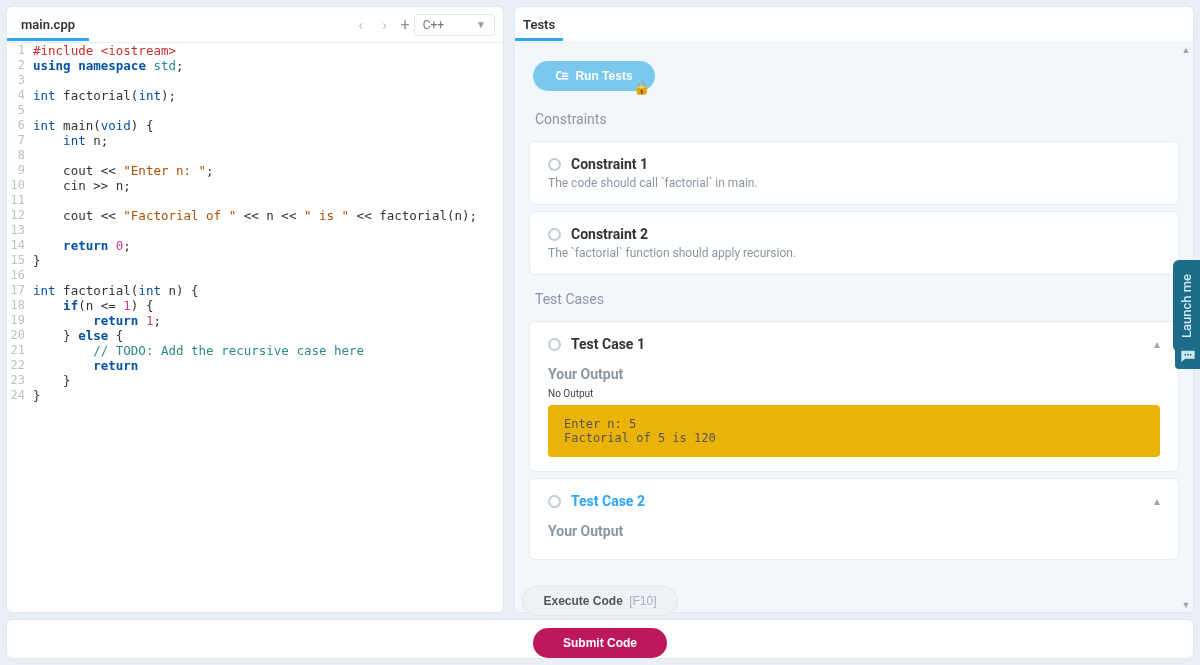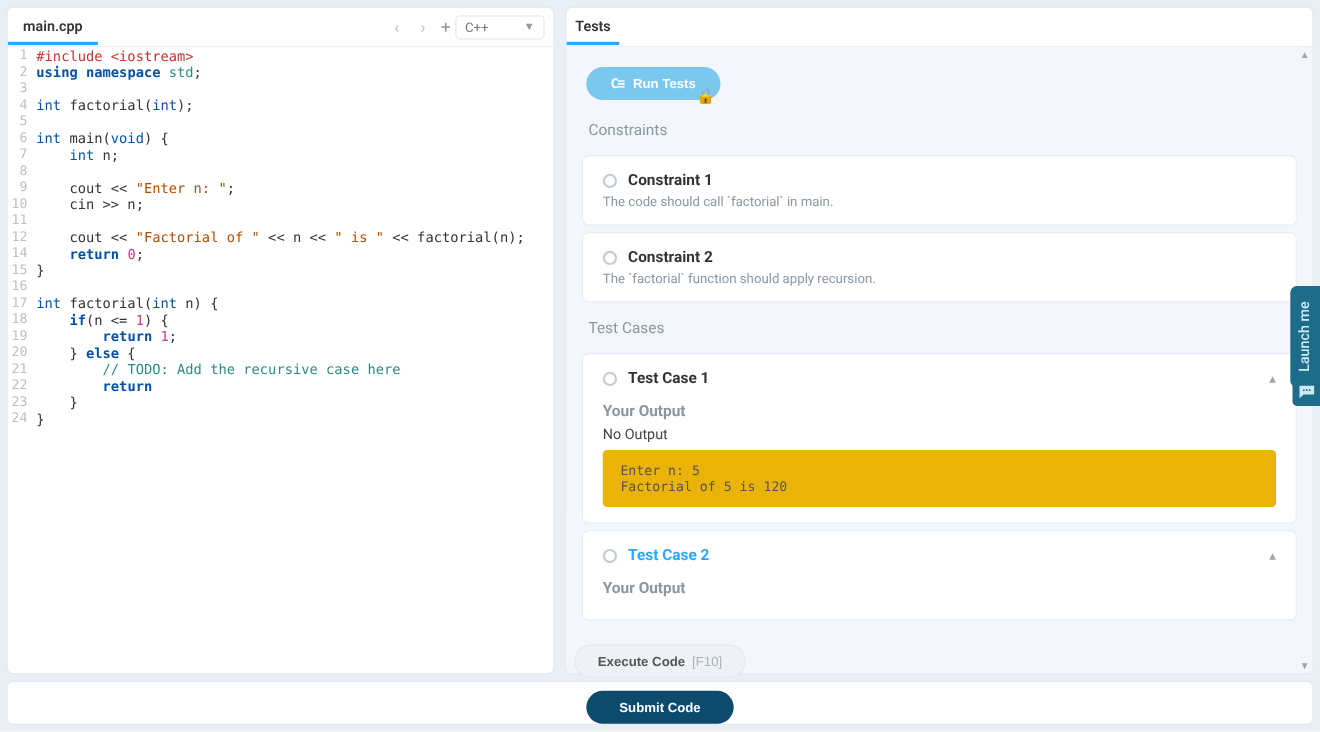--- a/index.html
+++ b/index.html
@@ -144,21 +144,21 @@
 .card-title { font-size: 14px; font-weight: 700; color: #333; }
 .card-title.link { color: #2aa7ff; }
 .status-circle {
   width: 13px; height: 13px;
   border: 2px solid #c2ccd4;
   border-radius: 50%;
 }
 .card-desc { font-size: 12px; color: #8a97a3; }
 .card .subhead { font-size: 14px; font-weight: 700; color: #8a97a3; margin-top: 12px; margin-bottom: 6px; }
 .card .subhead.first { margin-top: 14px; }
-.no-output { font-size: 13px; color: #444; margin-top: 0; }
+.no-output { font-size: 10px; color: #444; margin-top: 0; }
 .expected-box {
   background: #eab308;
   border-radius: 4px;
   padding: 12px 16px;
   margin-top: 6px;
   font-family: "Consolas","Menlo",monospace;
   font-size: 12px;
   color: #555;
   white-space: pre;
 }
@@ -186,21 +186,21 @@
   border: 1px solid #e1e8ee;
   border-radius: 18px;
   padding: 7px 20px;
   font-size: 12px;
   font-weight: 600;
   color: #555;
   cursor: pointer;
 }
 .exec-btn .hint { color: #a7b2bc; font-weight: 400; margin-left: 3px; }
 .submit-btn {
-  background: #0c4a6e;
+  background: #be185d;
   border: none;
   border-radius: 18px;
   padding: 8px 30px;
   font-size: 12px;
   font-weight: 700;
   color: #fff;
   cursor: pointer;
 }
 
 
@@ -309,20 +309,24 @@
         </div>
         <div class="code-line">
           <div class="gutter">11</div>
           <div class="code-content"> </div>
         </div>
         <div class="code-line">
           <div class="gutter">12</div>
           <div class="code-content"><span>    cout &lt;&lt; </span><span class="tok-str">"Factorial of "</span><span> &lt;&lt; n &lt;&lt; </span><span class="tok-str">" is "</span><span> &lt;&lt; factorial(n);</span></div>
         </div>
         <div class="code-line">
+          <div class="gutter">13</div>
+          <div class="code-content"> </div>
+        </div>
+        <div class="code-line">
           <div class="gutter">14</div>
           <div class="code-content"><span>    </span><span class="tok-kw">return</span><span> </span><span class="tok-num">0</span><span>;</span></div>
         </div>
         <div class="code-line">
           <div class="gutter">15</div>
           <div class="code-content"><span>}</span></div>
         </div>
         <div class="code-line">
           <div class="gutter">16</div>
           <div class="code-content"> </div>

